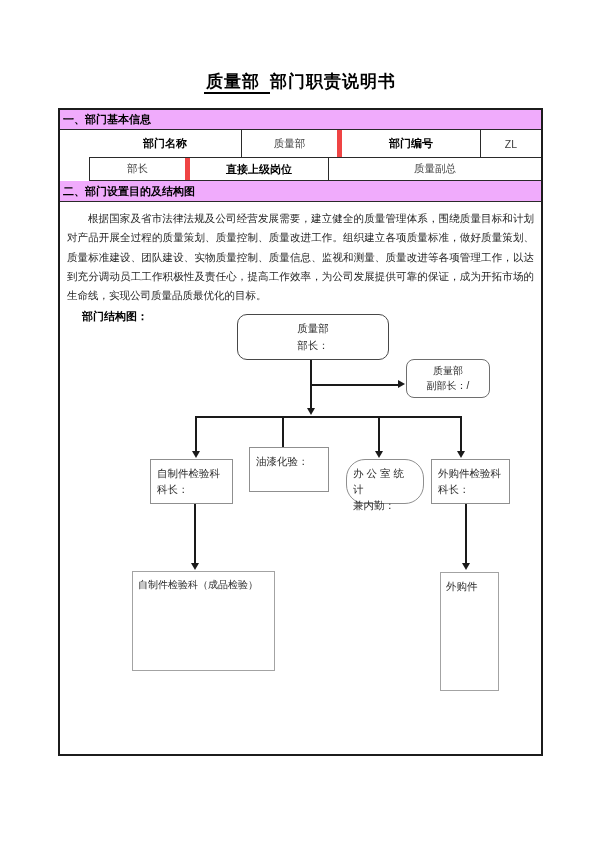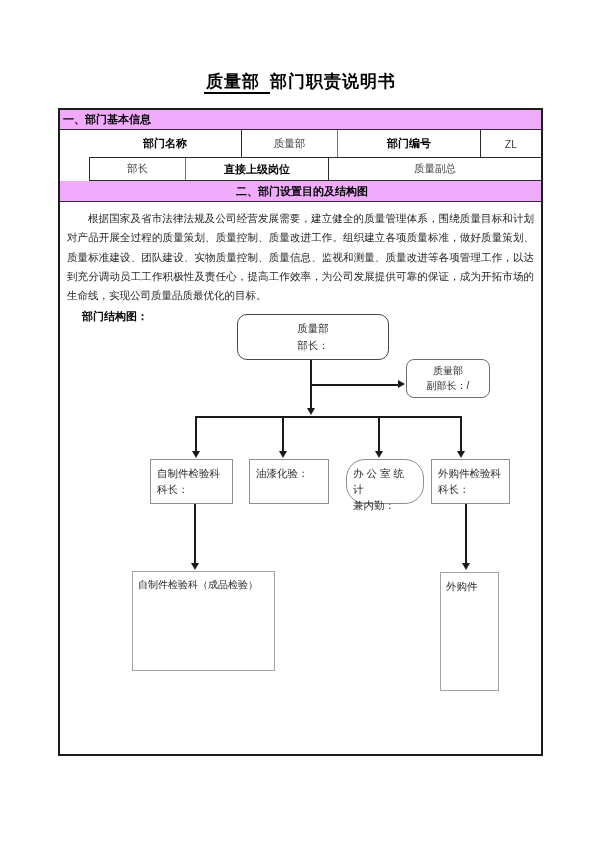--- a/index.html
+++ b/index.html
@@ -18,33 +18,33 @@
   .doc-title .u { border-bottom:2px solid #000; padding:0 10px 1px 2px; }
   
   .sheet {
     position:absolute; left:58px; top:108px; width:485px; height:648px;
     border:2px solid #1c1c1c; background:#fff;
   }
   .band {
     height:20px; background:#f0abfc; border-bottom:1px solid #2a2a2a;
     font-size:11px; font-weight:bold; line-height:19px; padding-left:3px; color:#000;
   }
-  .band.b2 { height:21px; line-height:20px;text-align:center; }
+  .band.b2 { height:21px; line-height:20px; }
   .row4 { display:flex; border-bottom:1px solid #2a2a2a;margin-left:29px; }
   .row4.r1 { height:28px; }
   .row4.r2 { height:23px; }
   .cell {
     display:flex; align-items:center; justify-content:center;
     font-size:10.5px; overflow:hidden;
   }
   .cell.lab { font-weight:bold; font-size:11px; color:#000; }
   .cell.val { color:#3d3d3d; }
   .c1 { width:152px; }
   .c2 { width:96px;  border-left:1px solid #2a2a2a; }
-  .c3 { width:143px; border-left:1px solid #ef4444; }
+  .c3 { width:143px; border-left:5px solid #ef4444; }
   .c4 { flex:1;      border-left:1px solid #2a2a2a; }
   
   .content { position:relative; height:552px; }
   .purpose-par {
     margin:7px 7px 0 7px; text-indent:2em; text-align:justify;
     font-size:10.5px; line-height:19.3px; color:#1f1f1f;
   }
   .struct-label {
     margin:4px 0 0 22px; font-size:11px; font-weight:bold; color:#000;
   }
@@ -129,21 +129,21 @@
       <div class="arr-down" style="left:219px; top:242px;"></div>
       <div class="vline" style="left:318px; top:208px; height:35px;"></div>
       <div class="arr-down" style="left:315px; top:242px;"></div>
       <div class="vline" style="left:400px; top:208px; height:35px;"></div>
       <div class="arr-down" style="left:397px; top:242px;"></div>
 
       <div class="rect" style="left:90px; top:250px; width:83px; height:45px;">
         <div>自制件检验科</div>
         <div>科长：</div>
       </div>
-      <div class="rect" style="left:189px; top:250px; width:80px; height:45px;">
+      <div class="rect" style="left:189px; top:238px; width:80px; height:45px;">
         <div>油漆化验：</div>
         <div></div>
       </div>
       <div class="rect" style="left:286px; top:250px; width:78px; height:45px;border-radius:19px;">
         <div class="just1">办公室统计</div>
         <div>兼内勤：</div>
       </div>
       <div class="rect" style="left:371px; top:250px; width:79px; height:45px;">
         <div>外购件检验科</div>
         <div>科长：</div>

